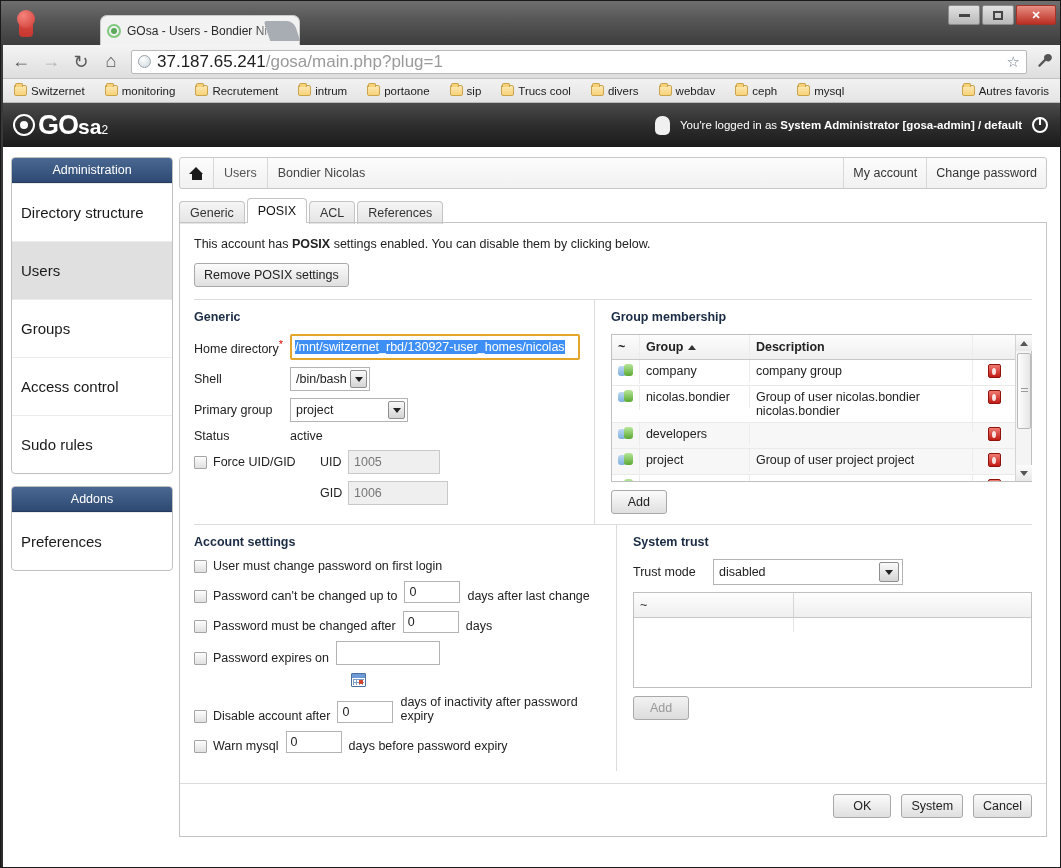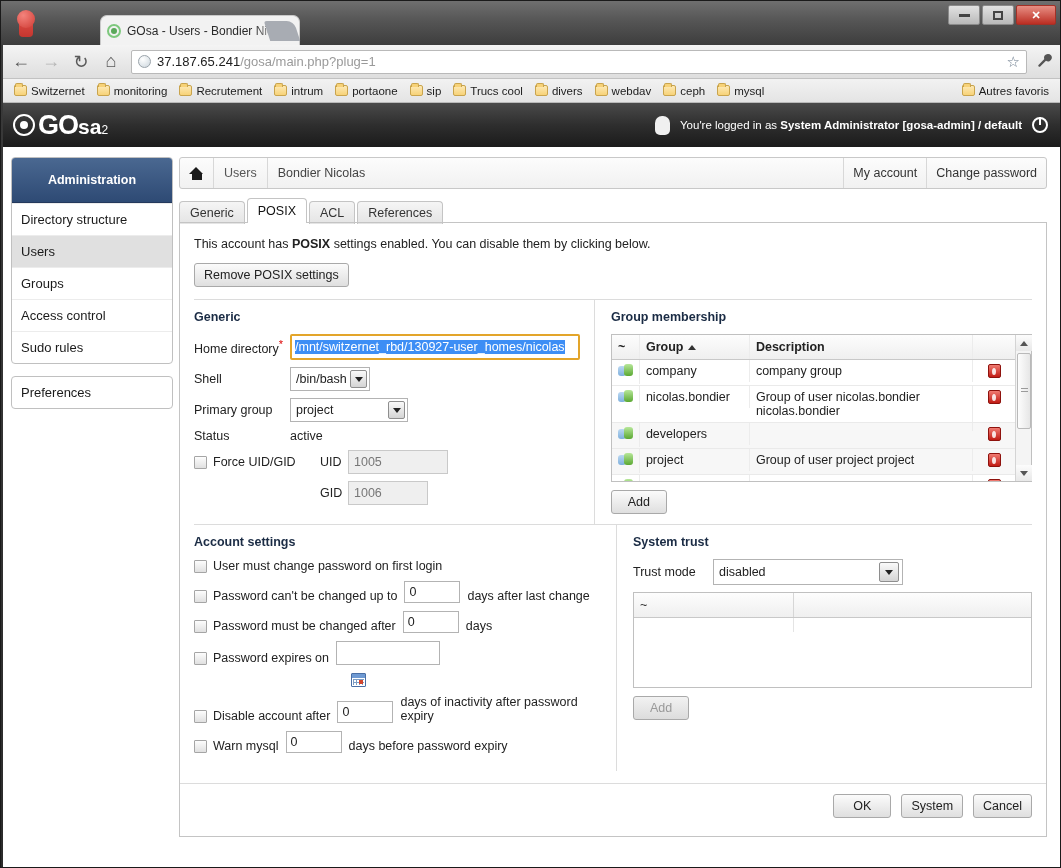--- a/index.html
+++ b/index.html
@@ -92,31 +92,31 @@
   .navbtn.disabled { color:#b5b5b5; }
   #omnibox {
     flex: 1 1 auto; height: 24px; background:#fff; border:1px solid #b9b9b9; border-radius:2px;
     display:flex; align-items:center; padding: 0 6px; gap:6px;
   }
   #omnibox .globe {
     width:13px;height:13px;border-radius:50%;border:1px solid #9aa3aa;
     background: radial-gradient(circle at 35% 30%, #fff, #ccd6dd);
     flex:0 0 13px;
   }
-  #omnibox .urltext { font-size:13px; color:#9a9a9a; white-space:nowrap; }
+  #omnibox .urltext { font-size:17px; color:#9a9a9a; white-space:nowrap; }
   #omnibox .urltext b { color:#202020; font-weight:normal; }
   .star { color:#6b7b8c; font-size:15px; }
   .wrench { color:#5a5a5a; font-size:15px; }
 
   
   #bookmarks {
     position:absolute; left:2px; top:78px; width:1057px; height:24px;
     background: linear-gradient(to bottom,#f2f2f2,#e4e4e4);
     border-bottom:1px solid #b9b9b9;
-    display:flex; align-items:center; padding: 0 6px; gap: 2px; text-align: right;
+    display:flex; align-items:center; padding: 0 6px; gap: 10px; text-align: right;
   }
   .bm { display:flex; align-items:center; gap:4px; padding:2px 5px; font-size:11.5px; color:#1c1c1c; white-space:nowrap;}
   .folder {
     width:13px;height:11px;flex:0 0 13px; position:relative;
     background: linear-gradient(to bottom,#fde9b5,#f7d278);
     border:1px solid #c9a martin; border:1px solid #c9a44d; border-radius:1px 2px 2px 2px;
   }
   .folder:before {
     content:""; position:absolute; left:0; top:-3px; width:6px; height:3px;
     background: #f7d278; border:1px solid #c9a44d; border-bottom:none; border-radius:2px 2px 0 0;
@@ -155,24 +155,24 @@
   .powericon:after{content:"";position:absolute;left:5px;top:-2px;width:2px;height:8px;background:#fff;}
 
   
   #gosa-body { position:absolute; left:0; top:44px; width:1057px; height:720px; background:#fff; }
 
   
   #sidebar { position:absolute; left:8px; top:10px; width:162px; }
   .menu-block { border:1px solid #c0c0c0; border-radius:4px; background:#fff; margin-bottom:12px; overflow:hidden; }
   .menu-title {
     background: linear-gradient(to bottom,#4a6891,#2e4a74);
-    color:#fff; font-size:12.5px; font-weight:bold; text-align:center; padding:15px 0;
+    color:#fff; font-size:12.5px; font-weight:normal; text-align:center; padding:5px 0;
     border-bottom:1px solid #24395c;
   }
-  .menu-item { padding:8px 9px; font-size:13px; color:#1a1a1a; border-top:1px solid #ececec; }
+  .menu-item { padding:20px 9px; font-size:15px; color:#1a1a1a; border-top:1px solid #ececec; }
   .menu-item:first-of-type { border-top:none; }
   .menu-item.active { background:#e0e0e0; }
 
   
   #content { position:absolute; left:176px; top:10px; width:868px; }
   #crumbbar {
     height:32px; border:1px solid #c8c8c8; border-radius:3px;
     background: linear-gradient(to bottom,#fcfcfc,#f1f1f1);
     display:flex; align-items:stretch;
   }
@@ -441,20 +441,21 @@
       <div id="sidebar">
         <div class="menu-block">
           <div class="menu-title">Administration</div>
           <div class="menu-item">Directory structure</div>
           <div class="menu-item active">Users</div>
           <div class="menu-item">Groups</div>
           <div class="menu-item">Access control</div>
           <div class="menu-item">Sudo rules</div>
         </div>
         <div class="menu-block">
+          <div class="menu-title">Addons</div>
           <div class="menu-item">Preferences</div>
         </div>
       </div>
 
       <div id="content">
 
         <div id="crumbbar">
           <div class="crumb home">
               <span class="home-icon"></span>
             </div>
@@ -521,29 +522,29 @@
                 <div class="flabel">Status</div>
                 <div class="statictext">active</div>
               </div>
 
               <div class="frow">
                 <div style="display:flex;align-items:center;width:126px;flex:0 0 126px">
                   <span class="cbox"></span>
                   <span class="statictext">Force UID/GID</span>
                 </div>
                 <div class="statictext" style="width:28px">UID</div>
-                <div class="gray-input" style="width:100px">
+                <div class="gray-input" style="width:92px">
                     <span>1005</span>
                   </div>
               </div>
 
               <div class="frow">
                 <div style="width:126px;flex:0 0 126px"></div>
                 <div class="statictext" style="width:28px">GID</div>
-                <div class="gray-input" style="width:80px">
+                <div class="gray-input" style="width:100px">
                     <span>1006</span>
                   </div>
               </div>
             </div>
 
             <div class="col-div"></div>
 
             <div class="col-right">
               <div class="sect-title">Group membership</div>
 

